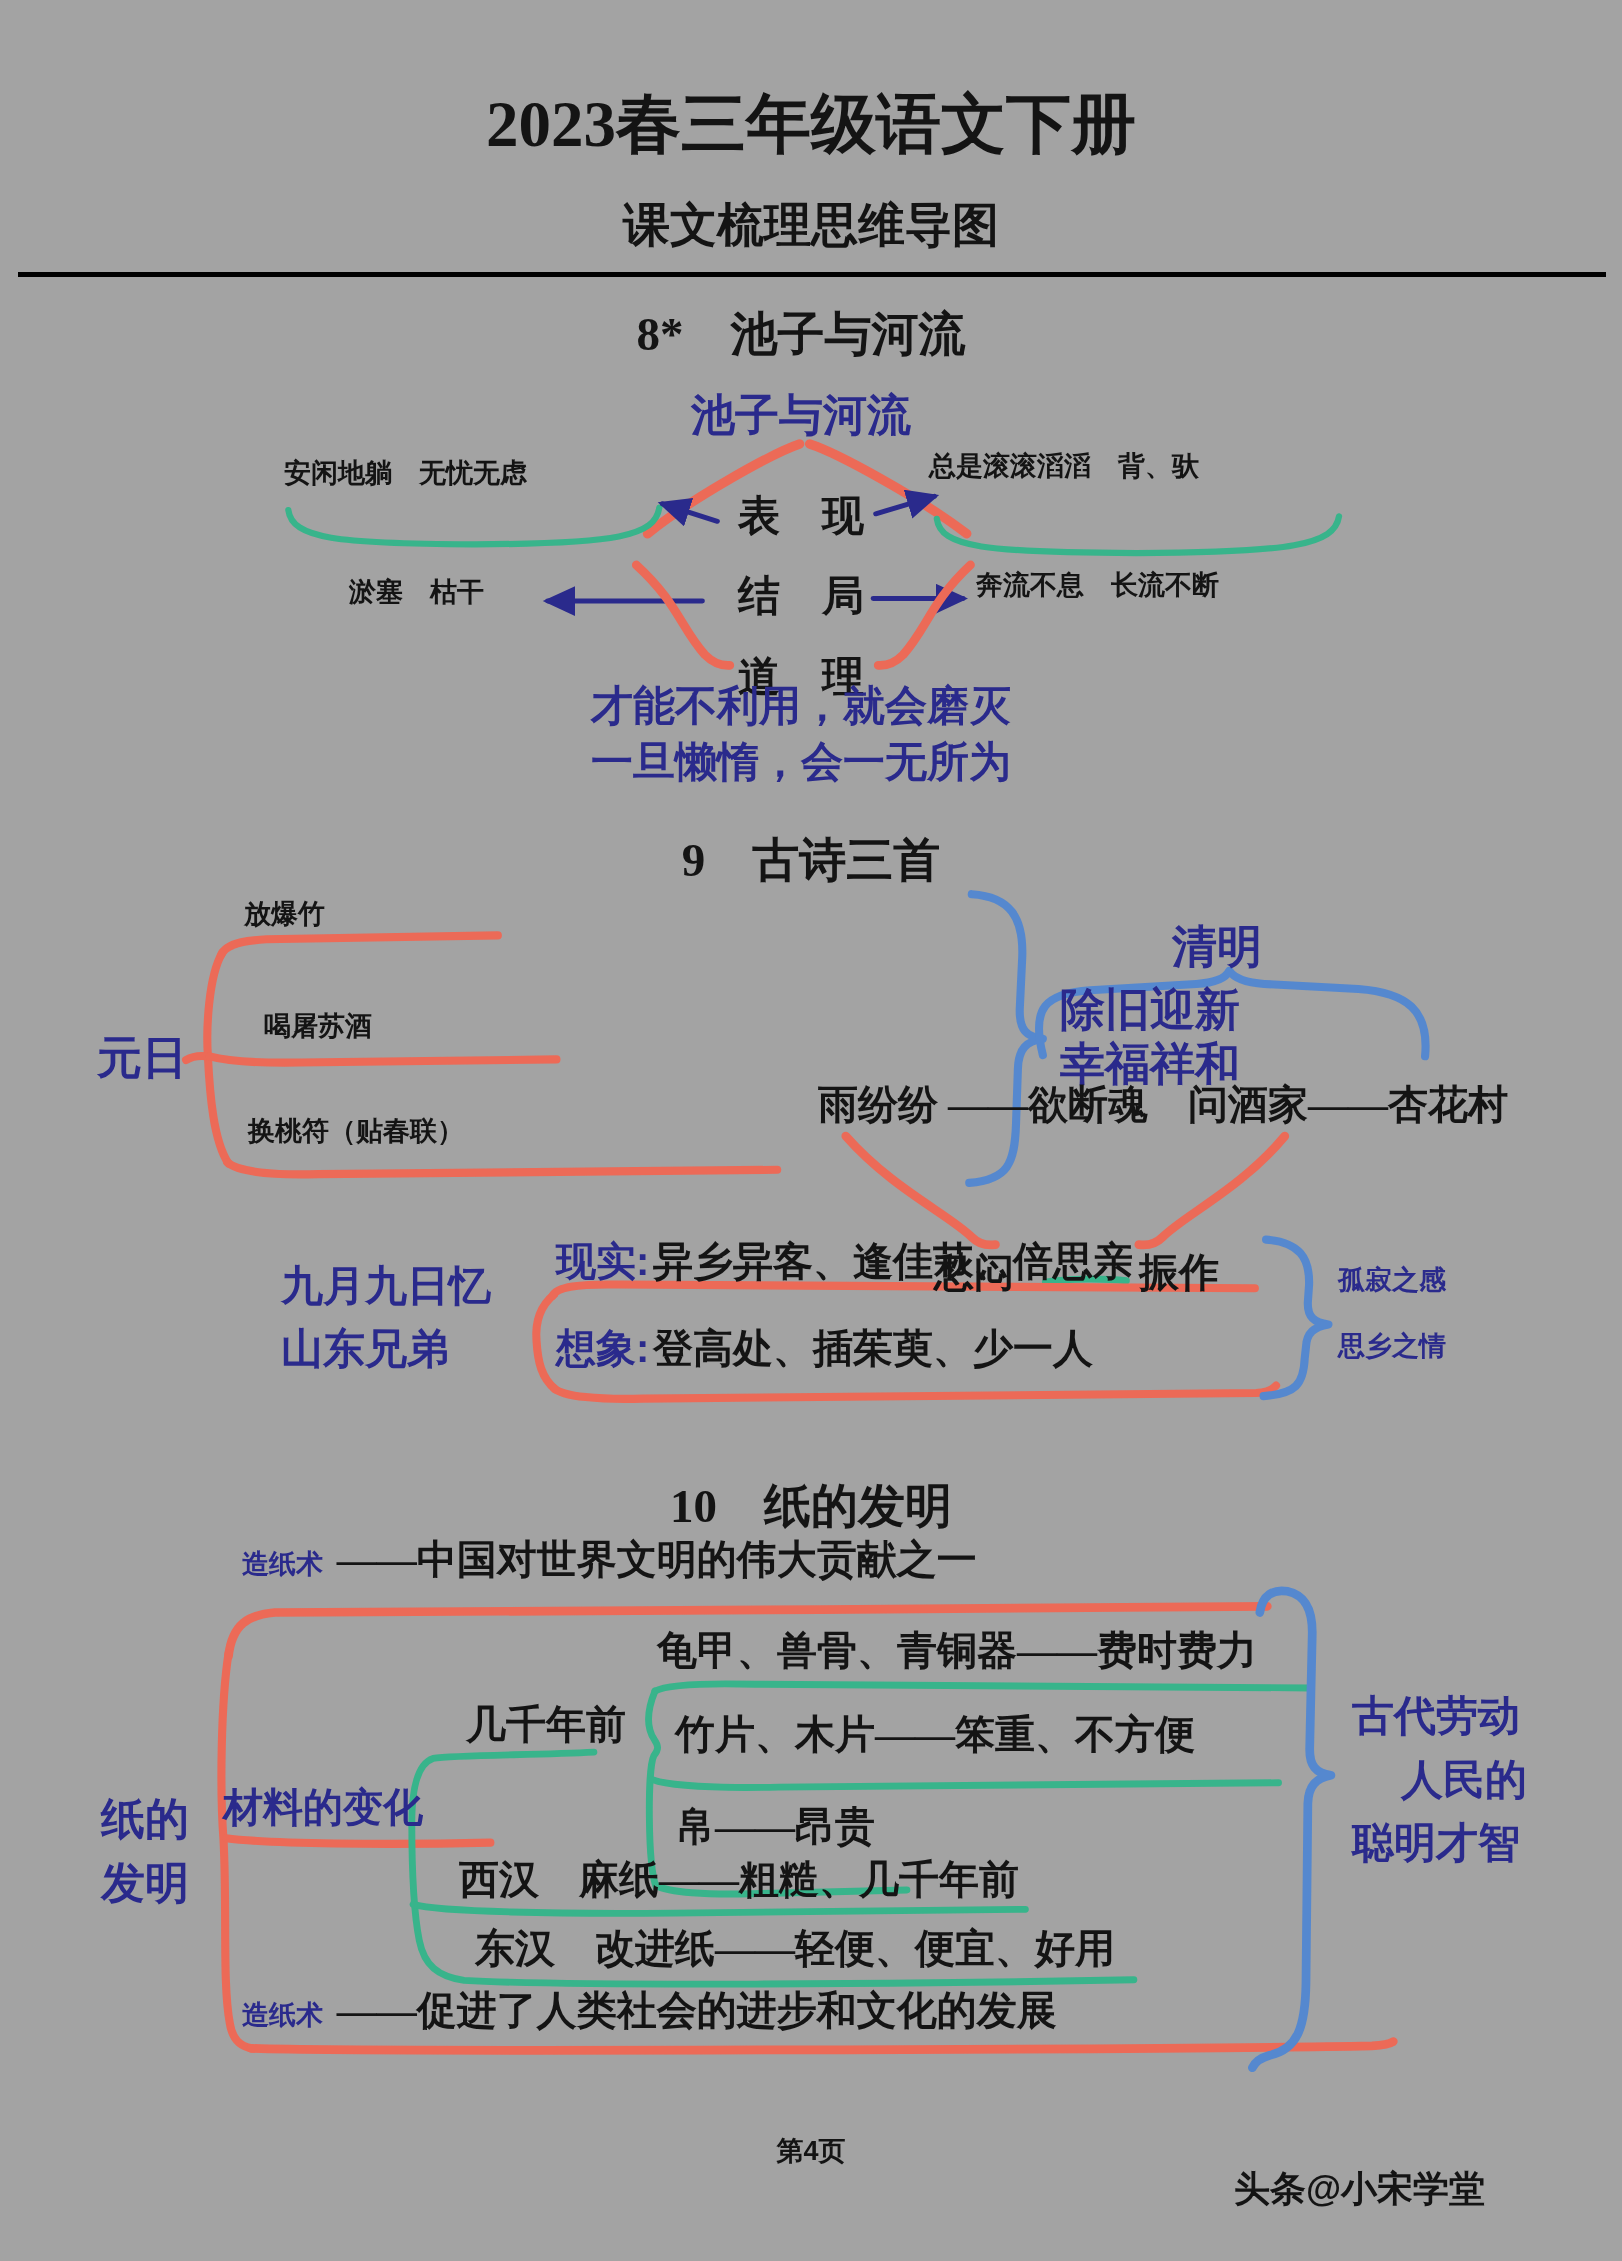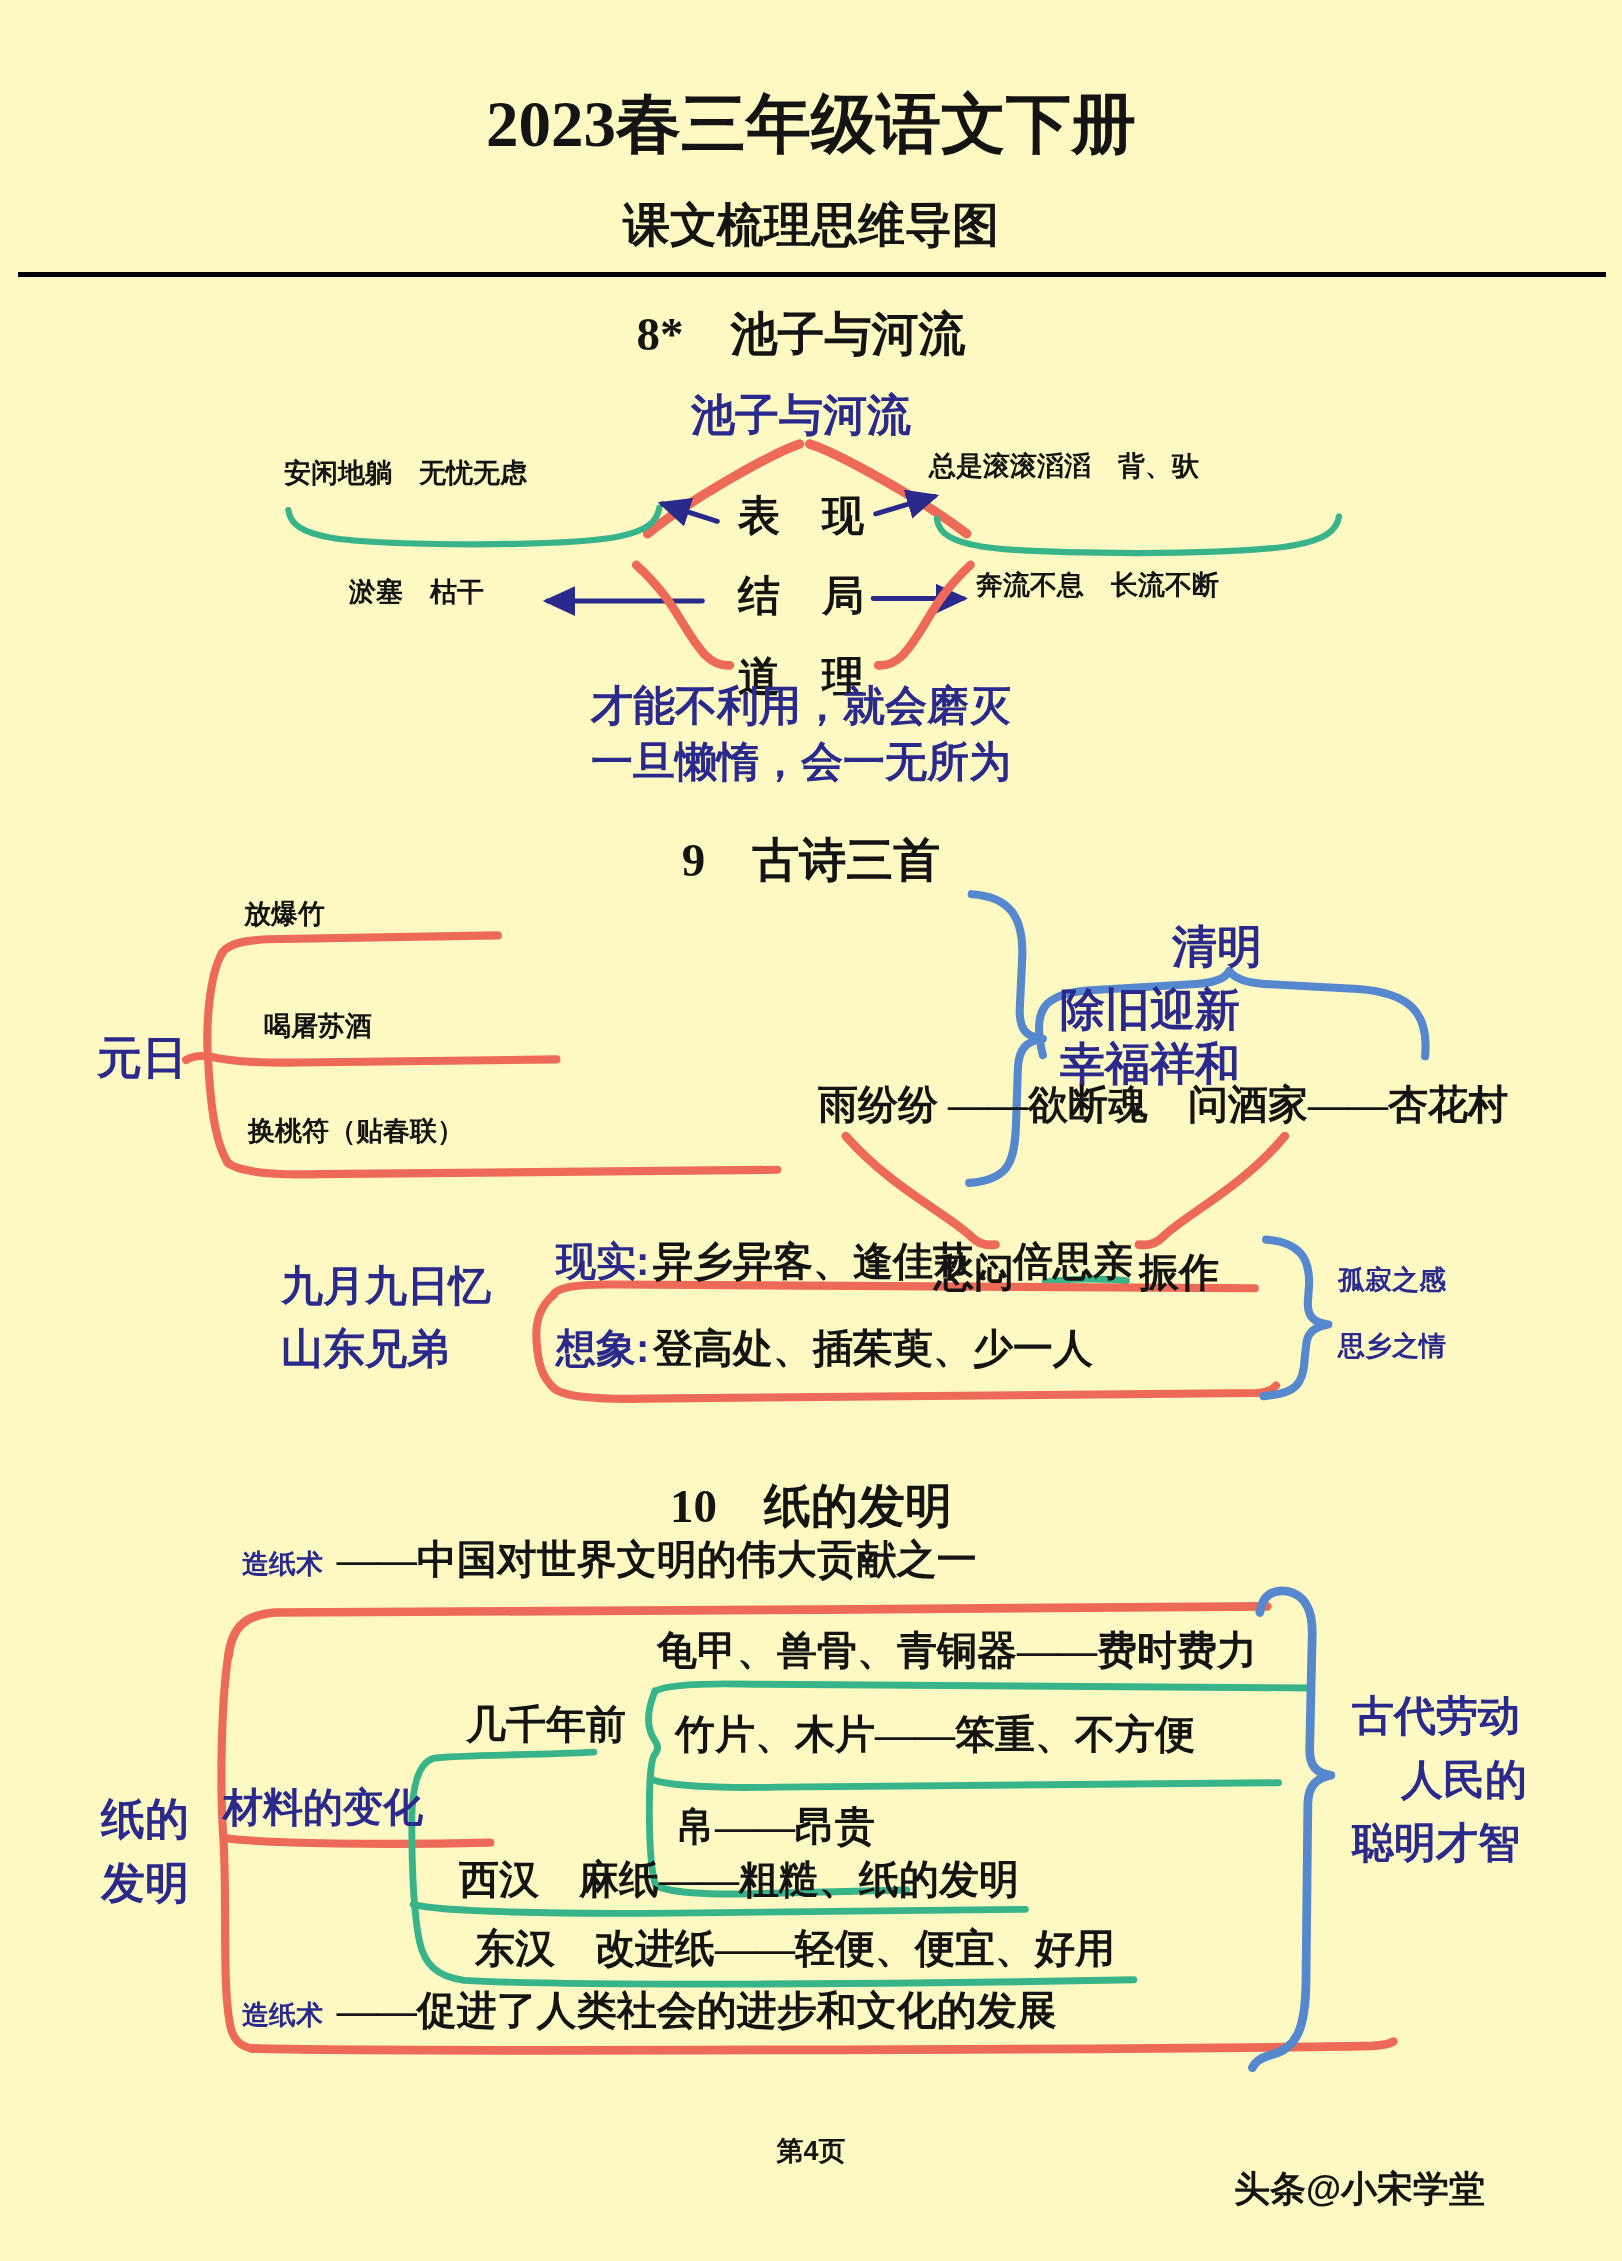--- a/index.html
+++ b/index.html
@@ -1,16 +1,16 @@
 <!DOCTYPE html>
 <html style="font-size:10px"><head>
 <meta charset="utf-8">
 <style>
   html,body{margin:0;padding:0;background:#ffffff;}
-  .page{position:relative;width:1623px;height:2261px;background:#fef9c3;overflow:hidden;}
+  .page{position:relative;width:1623px;height:2261px;background:#a3a3a3;overflow:hidden;}
   svg.strokes{position:absolute;left:0;top:0;z-index:0;}
   .txt{position:absolute;white-space:nowrap;line-height:1;z-index:1;}
   .center{transform:translateX(-50%);}
   .serif{font-family:"Liberation Serif","DejaVu Serif",serif;font-weight:700;color:#141414;}
   .sans{font-family:"Liberation Sans","DejaVu Sans",sans-serif;font-weight:700;color:#141414;}
   .navy{color:#2a2a8c;}
   .f104{font-size:65px;}
   .f76{font-size:47px;}
   .f72{font-size:45px;}
   .f70{font-size:44px;}
@@ -129,21 +129,21 @@
   <div class="txt comp" style="left:242px;top:1540px;">
     <span class="sans navy f66">造纸术</span><span class="serif f64"> ——中国对世界文明的伟大贡献之一</span>
   </div>
   <div class="txt sans navy f70" style="left:101px;top:1797px;">纸的</div>
   <div class="txt sans navy f70" style="left:101px;top:1861px;">发明</div>
   <div class="txt sans navy f64" style="left:223px;top:1787px;">材料的变化</div>
   <div class="txt serif f64" style="left:466px;top:1705px;">几千年前</div>
   <div class="txt serif f64" style="left:657px;top:1631px;">龟甲、兽骨、青铜器——费时费力</div>
   <div class="txt serif f64" style="left:675px;top:1715px;">竹片、木片——笨重、不方便</div>
   <div class="txt serif f64" style="left:675px;top:1807px;">帛——昂贵</div>
-  <div class="txt serif f64" style="left:459px;top:1860px;">西汉　麻纸——粗糙、纸的发明</div>
+  <div class="txt serif f64" style="left:459px;top:1860px;">西汉　麻纸——粗糙、几千年前</div>
   <div class="txt serif f64" style="left:475px;top:1929px;">东汉　改进纸——轻便、便宜、好用</div>
   <div class="txt comp" style="left:242px;top:1991px;">
     <span class="sans navy f66">造纸术</span><span class="serif f64"> ——促进了人类社会的进步和文化的发展</span>
   </div>
   <div class="txt sans navy f68" style="left:1352px;top:1695px;">古代劳动</div>
   <div class="txt sans navy f68" style="left:1373px;top:1759px;margin-left:28px;">人民的</div>
   <div class="txt sans navy f68" style="left:1352px;top:1822px;">聪明才智</div>
 
   <div class="txt sans f66 center" style="left:811px;top:2138px;">第4页</div>
   <div class="txt sans f58" style="left:1234px;top:2171px;">头条@小宋学堂</div>

